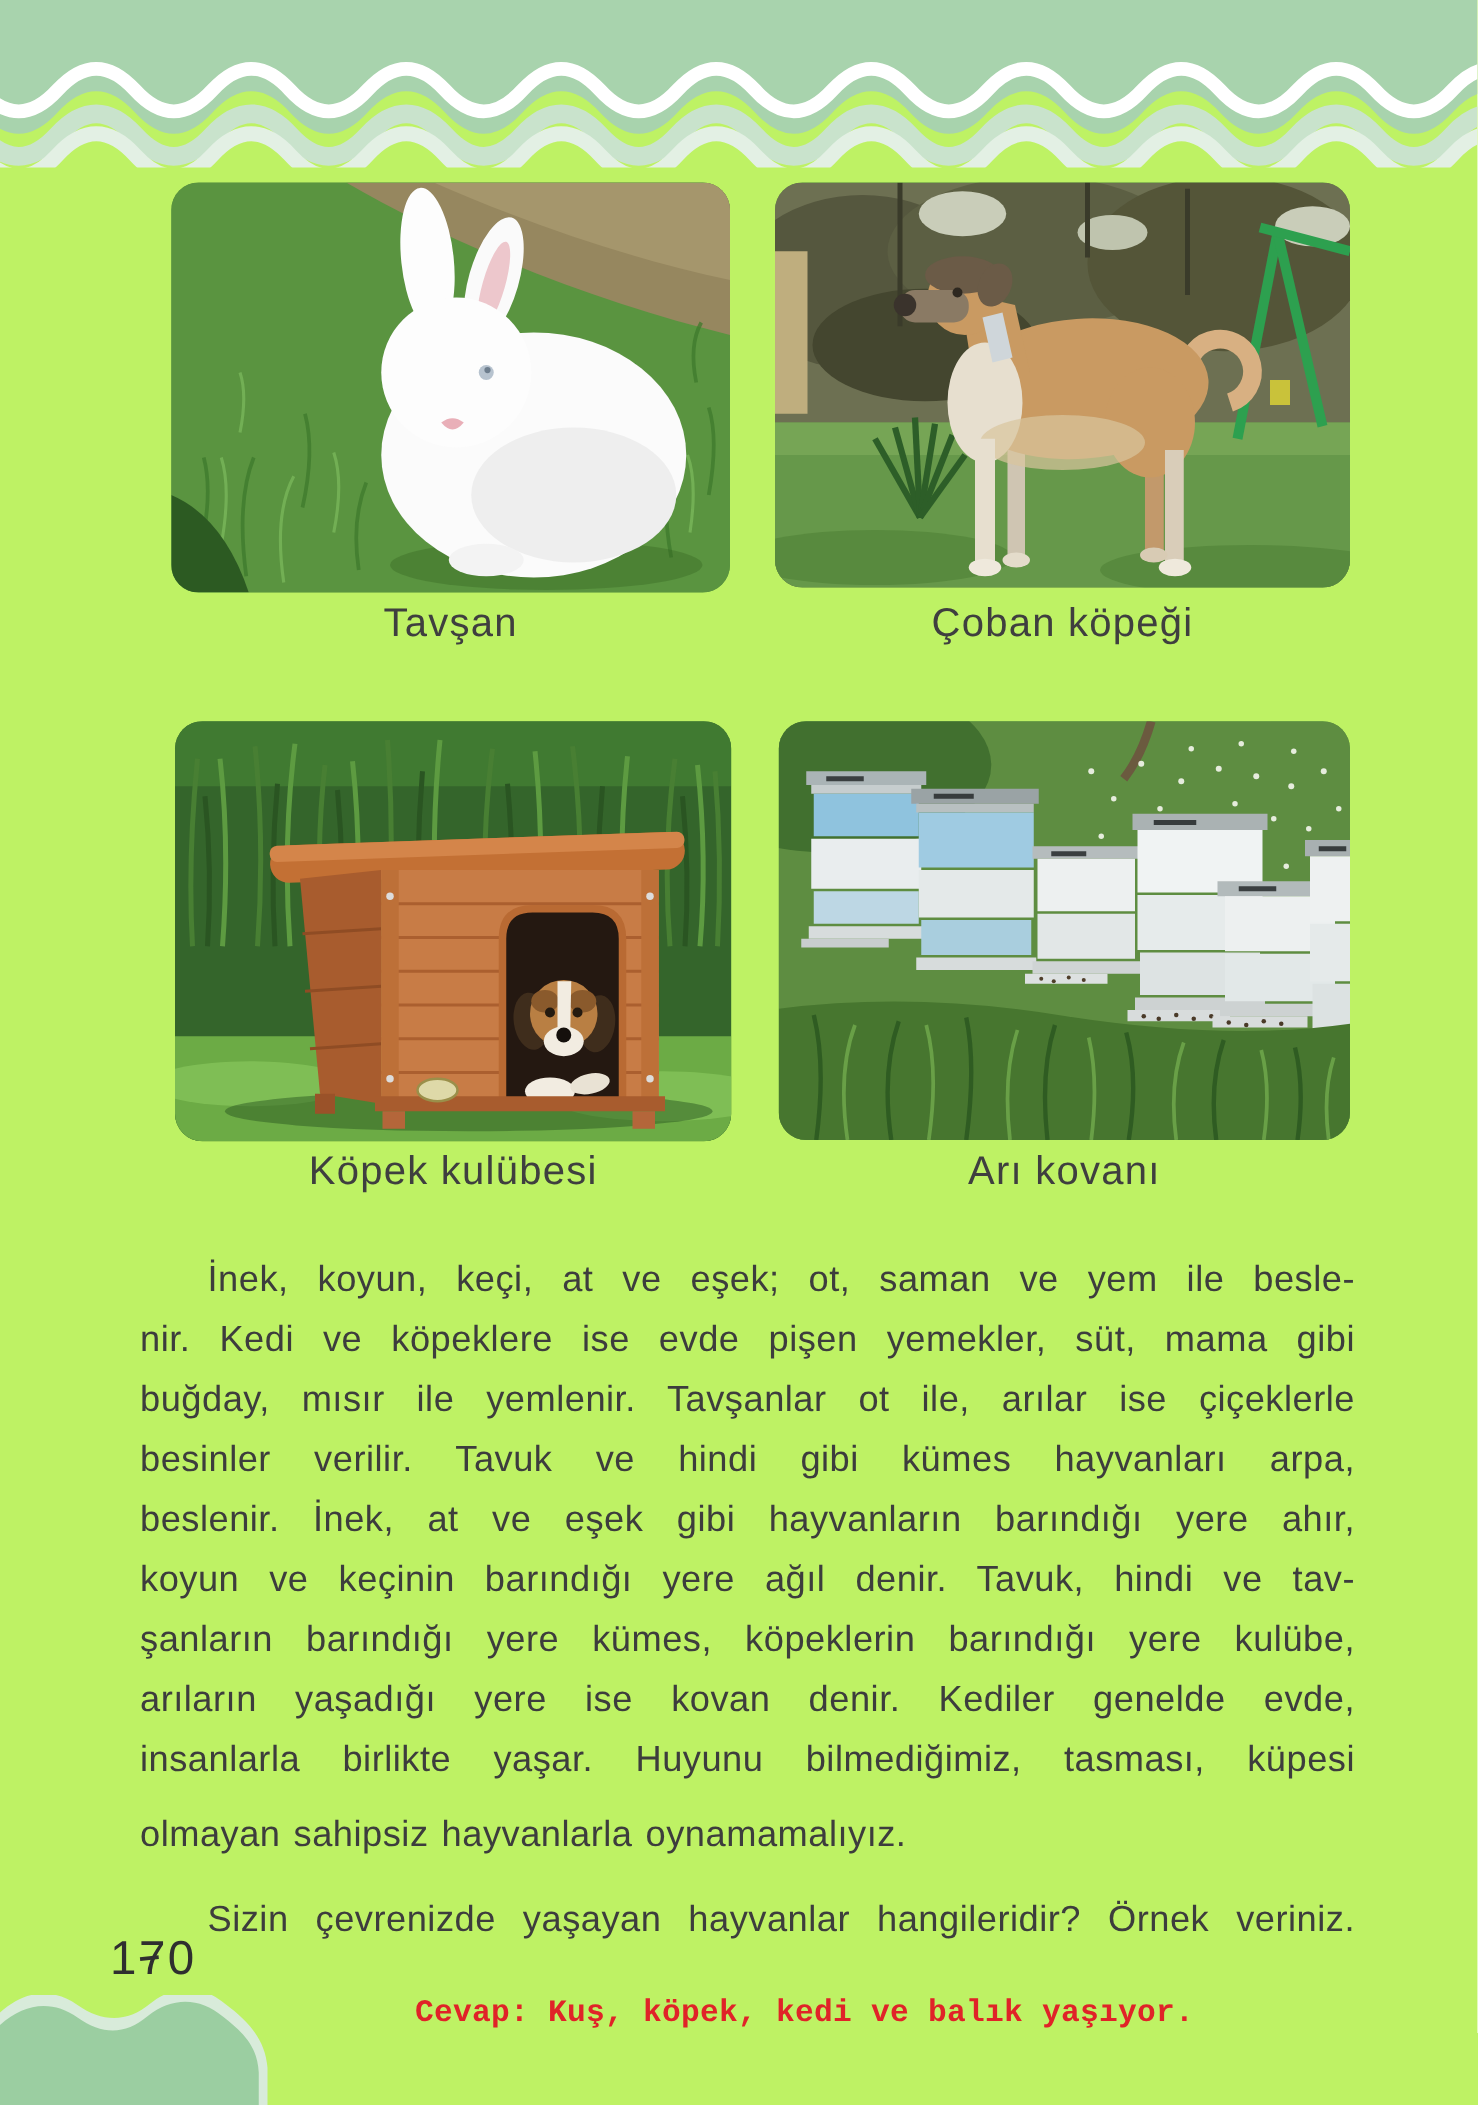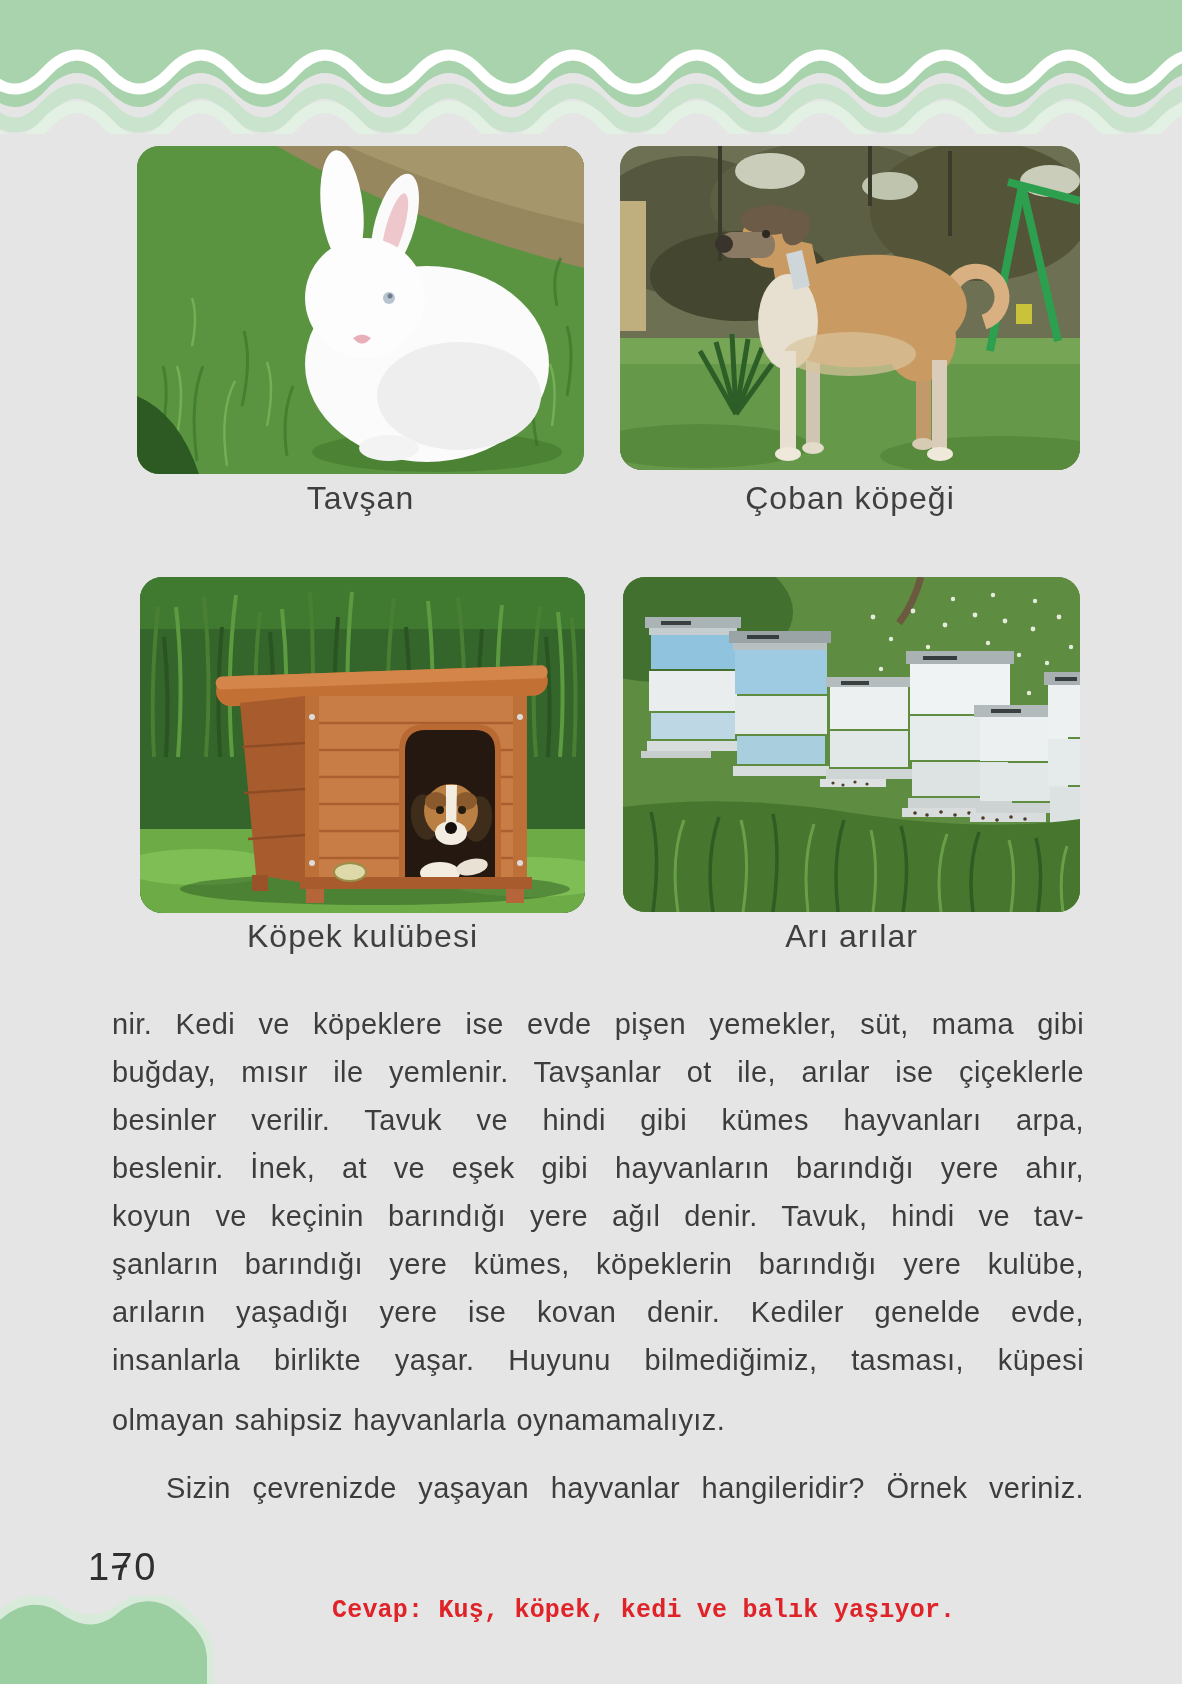--- a/index.html
+++ b/index.html
@@ -1,17 +1,17 @@
 <!DOCTYPE html>
 <html><head>
 <meta charset="utf-8">
 <style>
   html,body{margin:0;padding:0;background:#ffffff;}
   .page{
-    position:relative;width:1182px;height:1684px;background:#e5e5e5;overflow:hidden;
+    position:relative;width:1182px;height:1684px;background:#bef264;overflow:hidden;
     font-family:"Liberation Sans", sans-serif;color:#3c3c3c;
   }
   .header-wave{position:absolute;left:0;top:0;width:1182px;height:134px;}
   .figure{
     position:absolute;border-radius:22px;overflow:hidden;background:#5a9440;
   }
   .figure svg{display:block;width:100%;height:100%;}
   .fig1{left:137px;top:146px;width:447px;height:328px;}
   .fig2{left:620px;top:146px;width:460px;height:324px;}
   .fig3{left:140px;top:577px;width:445px;height:336px;}
@@ -368,23 +368,24 @@
         <path d="M318,335 q-6,-45 6,-78"></path>
           <path d="M388,335 q6,-42 -2,-72"></path>
         <path d="M440,335 q-5,-38 4,-66"></path>
       </g>
     </svg>
   </div>
 
   <div class="caption cap1">Tavşan</div>
   <div class="caption cap3">Köpek kulübesi</div>
   <div class="caption cap2">Çoban köpeği</div>
-  <div class="caption cap4">Arı arılar</div>
+  <div class="caption cap4">Arı kovanı</div>
 
   <div class="body-text">
+    <div class="body-line first">İnek, koyun, keçi, at ve eşek; ot, saman ve yem ile besle-</div>
     <div class="body-line">nir. Kedi ve köpeklere ise evde pişen yemekler, süt, mama gibi</div>
     <div class="body-line">buğday, mısır ile yemlenir. Tavşanlar ot ile, arılar ise çiçeklerle</div>
     <div class="body-line">besinler verilir. Tavuk ve hindi gibi kümes hayvanları arpa,</div>
     <div class="body-line">beslenir. İnek, at ve eşek gibi hayvanların barındığı yere ahır,</div>
     <div class="body-line">koyun ve keçinin barındığı yere ağıl denir. Tavuk, hindi ve tav-</div>
     <div class="body-line">şanların barındığı yere kümes, köpeklerin barındığı yere kulübe,</div>
     <div class="body-line">arıların yaşadığı yere ise kovan denir. Kediler genelde evde,</div>
     <div class="body-line">insanlarla birlikte yaşar. Huyunu bilmediğimiz, tasması, küpesi</div>
     <div class="body-line para-end">olmayan sahipsiz hayvanlarla oynamamalıyız.</div>
     <div class="body-line first para2">Sizin çevrenizde yaşayan hayvanlar hangileridir? Örnek veriniz.</div>

